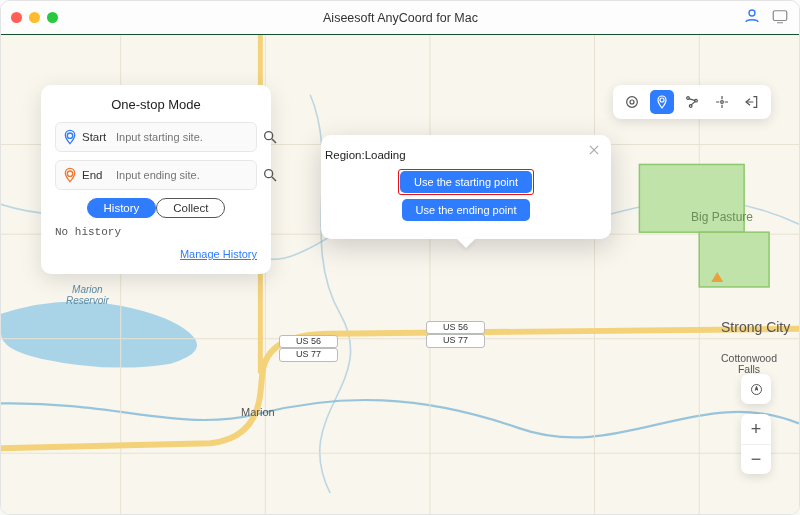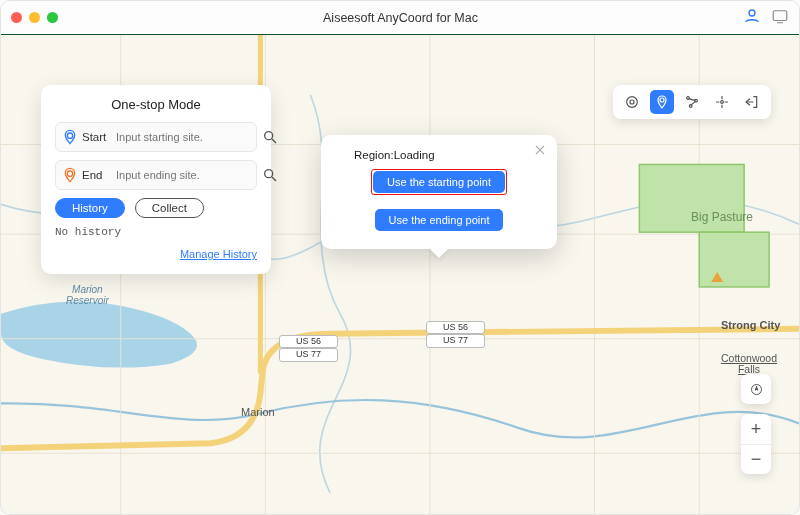--- a/index.html
+++ b/index.html
@@ -61,46 +61,46 @@
   .side-panel h3 { font-size:13px; font-weight:400; text-align:center; margin-bottom:10px; color:#222;}
   .field-row {
     display:flex; align-items:center;
     border:1px solid #e7e7e7; border-radius:6px; background:#fafafa;
     padding:4px 6px; margin-bottom:8px; height:30px;
   }
   .field-row .pin { width:16px; height:16px; flex:0 0 16px; margin-right:4px; }
   .field-label { font-size:11.5px; color:#333; margin-right:4px; min-width:30px;}
   .field-input { flex:1; font-size:11px; color:#aaa; background:transparent; border:none; outline:none;}
   .field-row .mag { width:16px; height:16px; flex:0 0 16px; margin-left:4px; color:#555;}
-  .btn-row { display:flex; gap:10px; justify-content:flex-start; margin:8px 0 6px; }
+  .btn-row { display:flex; justify-content:center; margin:8px 0 6px; }
   .pill-btn {
     font-size:11.5px; padding:3px 16px; border-radius:999px; border:1px solid #2f7cff;
     background:#fff; color:#333; cursor:pointer;
   }
   .pill-btn.primary { background:#2f7cff; border-color:#2f7cff; color:#fff; }
   .pill-btn.outline { border-color:#555; }
   .no-history { text-align:left; font-size:11px; color:#555; margin-top:8px;font-family:Liberation Mono, monospace;}
   .manage-link { display:block; text-align:right; font-size:11px; color:#2f7cff; text-decoration:underline; margin-top:10px; cursor:pointer;}
 
   
   .popover {
-    position:absolute; top:100px; left:320px; width:236px;
+    position:absolute; top:100px; left:320px; width:290px;
     background:#fff; border-radius:10px;
     box-shadow:0 8px 28px rgba(0,0,0,0.18);
-    padding:14px 33px 18px;
+    padding:14px 4px 18px;
     z-index:40;
   }
   .popover::after {
     content:""; position:absolute; bottom:-9px; left:50%; transform:translateX(-50%);
     width:0;height:0;border-left:9px solid transparent;border-right:9px solid transparent;border-top:9px solid #fff;
     filter: drop-shadow(0 2px 2px rgba(0,0,0,0.08));
   }
   .pop-close { position:absolute; top:8px; right:10px; width:14px; height:14px; color:#aaa; cursor:pointer;}
   .pop-row { font-size:11.5px; color:#222; margin-bottom:4px;}
-  .pop-btns { display:flex; flex-direction:column; gap:14px; align-items:center; margin-top:8px;}
+  .pop-btns { display:flex; flex-direction:column; gap:4px; align-items:center; margin-top:8px;}
   .blue-btn {
     background:#2f7cff; color:#fff; font-size:11px; padding:5px 14px; border:none; border-radius:5px; cursor:pointer;
   }
   .highlight-box { border:1.5px solid #e11; padding:1px; border-radius:3px; }
 
   
   .tool-strip {
     position:absolute; top:50px; right:28px;
     display:flex; gap:6px; background:#fff; border-radius:8px; padding:5px 7px;
     box-shadow:0 3px 12px rgba(0,0,0,0.12);
@@ -188,22 +188,22 @@
 
     <div class="road-label" style="top:300px; left:278px;">
       <span class="road-shield">US 56</span><br>
       <span class="road-shield">US 77</span>
     </div>
     <div class="road-label" style="top:286px; left:425px;">
       <span class="road-shield">US 56</span><br>
       <span class="road-shield">US 77</span>
     </div>
     <div class="road-label" style="top:372px; left:240px; color:#555; font-size:11px;">Marion</div>
-    <div class="road-label" style="top:285px; left:720px; color:#555; font-size:11px;font-weight:bold;">Strong City</div>
-    <div class="road-label" style="top:318px; left:720px; color:#555; font-size:10.5px; white-space:pre-line;text-decoration:underline;">Cottonwood
+    <div class="road-label" style="top:285px; left:720px; color:#555; font-size:14px;">Strong City</div>
+    <div class="road-label" style="top:318px; left:720px; color:#555; font-size:10.5px; white-space:pre-line;">Cottonwood
 Falls</div>
     <div class="road-label" style="top:176px; left:690px; color:#6b8e5a; font-size:12px; white-space:pre-line;">Big Pasture</div>
     <div class="road-label" style="top:250px; left:65px; color:#5e8aa3; font-size:10px; font-style:italic; white-space:pre-line;">Marion
 Reservoir</div>
 
     <div class="side-panel">
       <h3>One-stop Mode</h3>
 
       <div class="field-row">
         <span class="pin">

